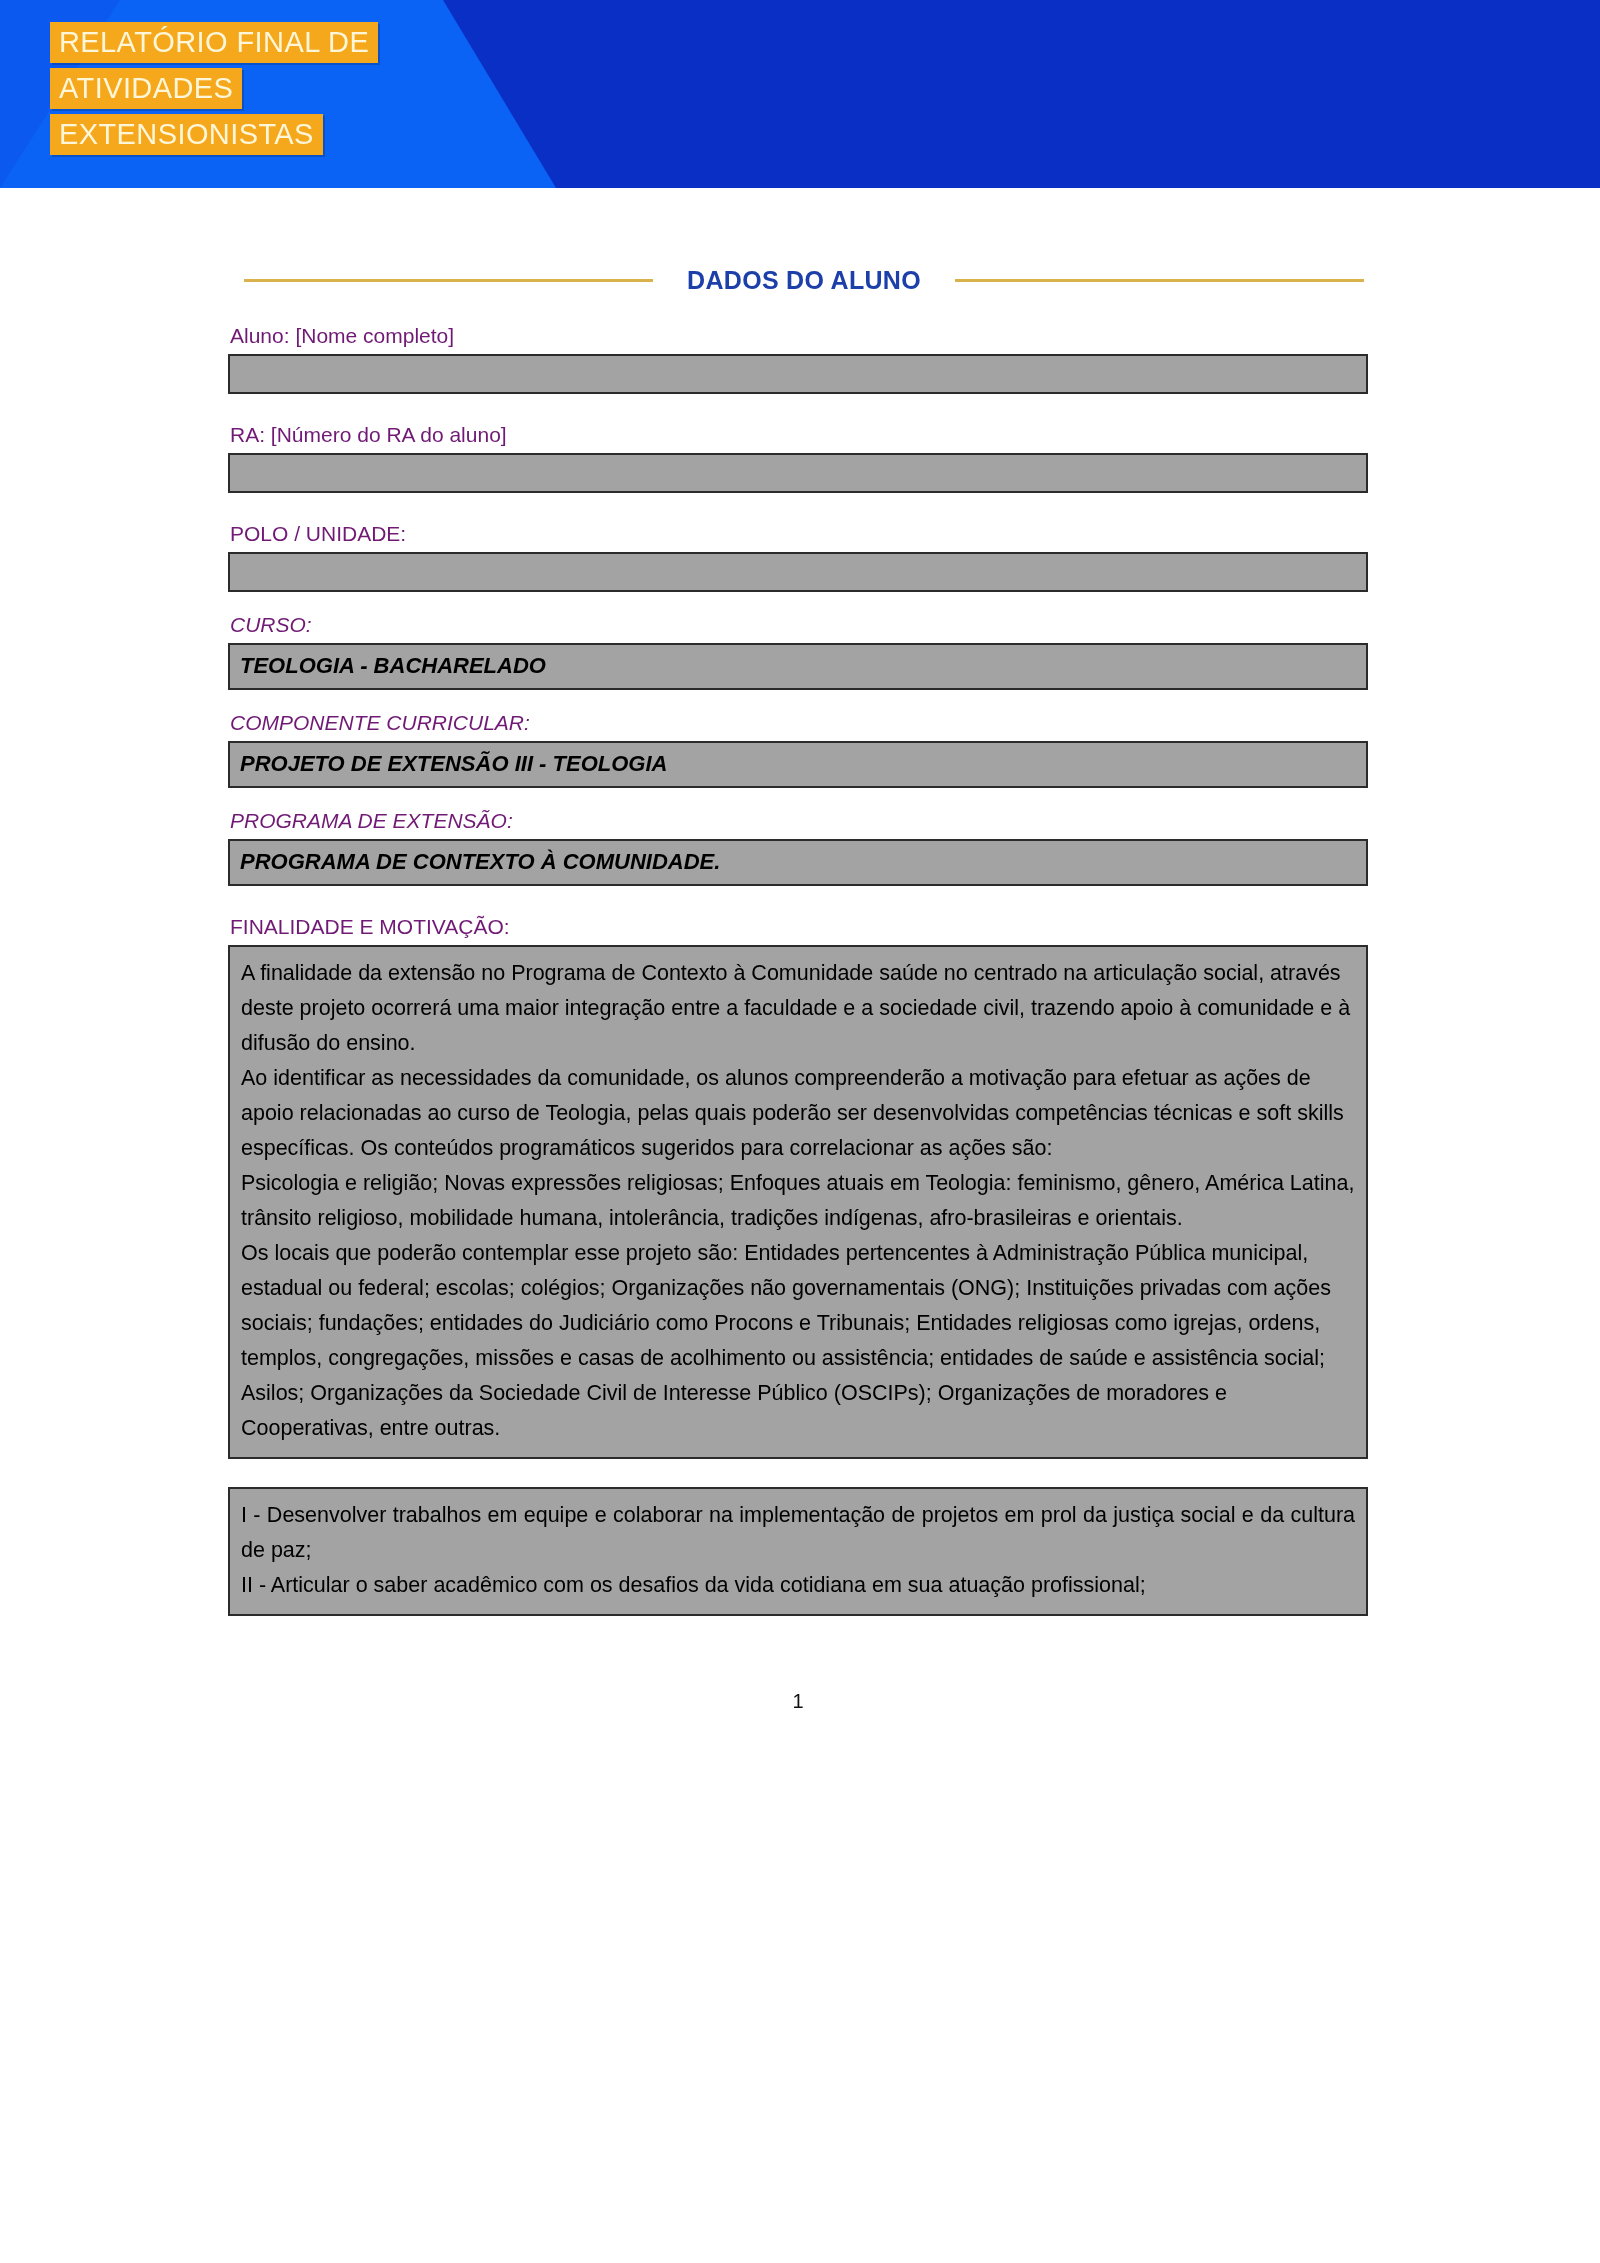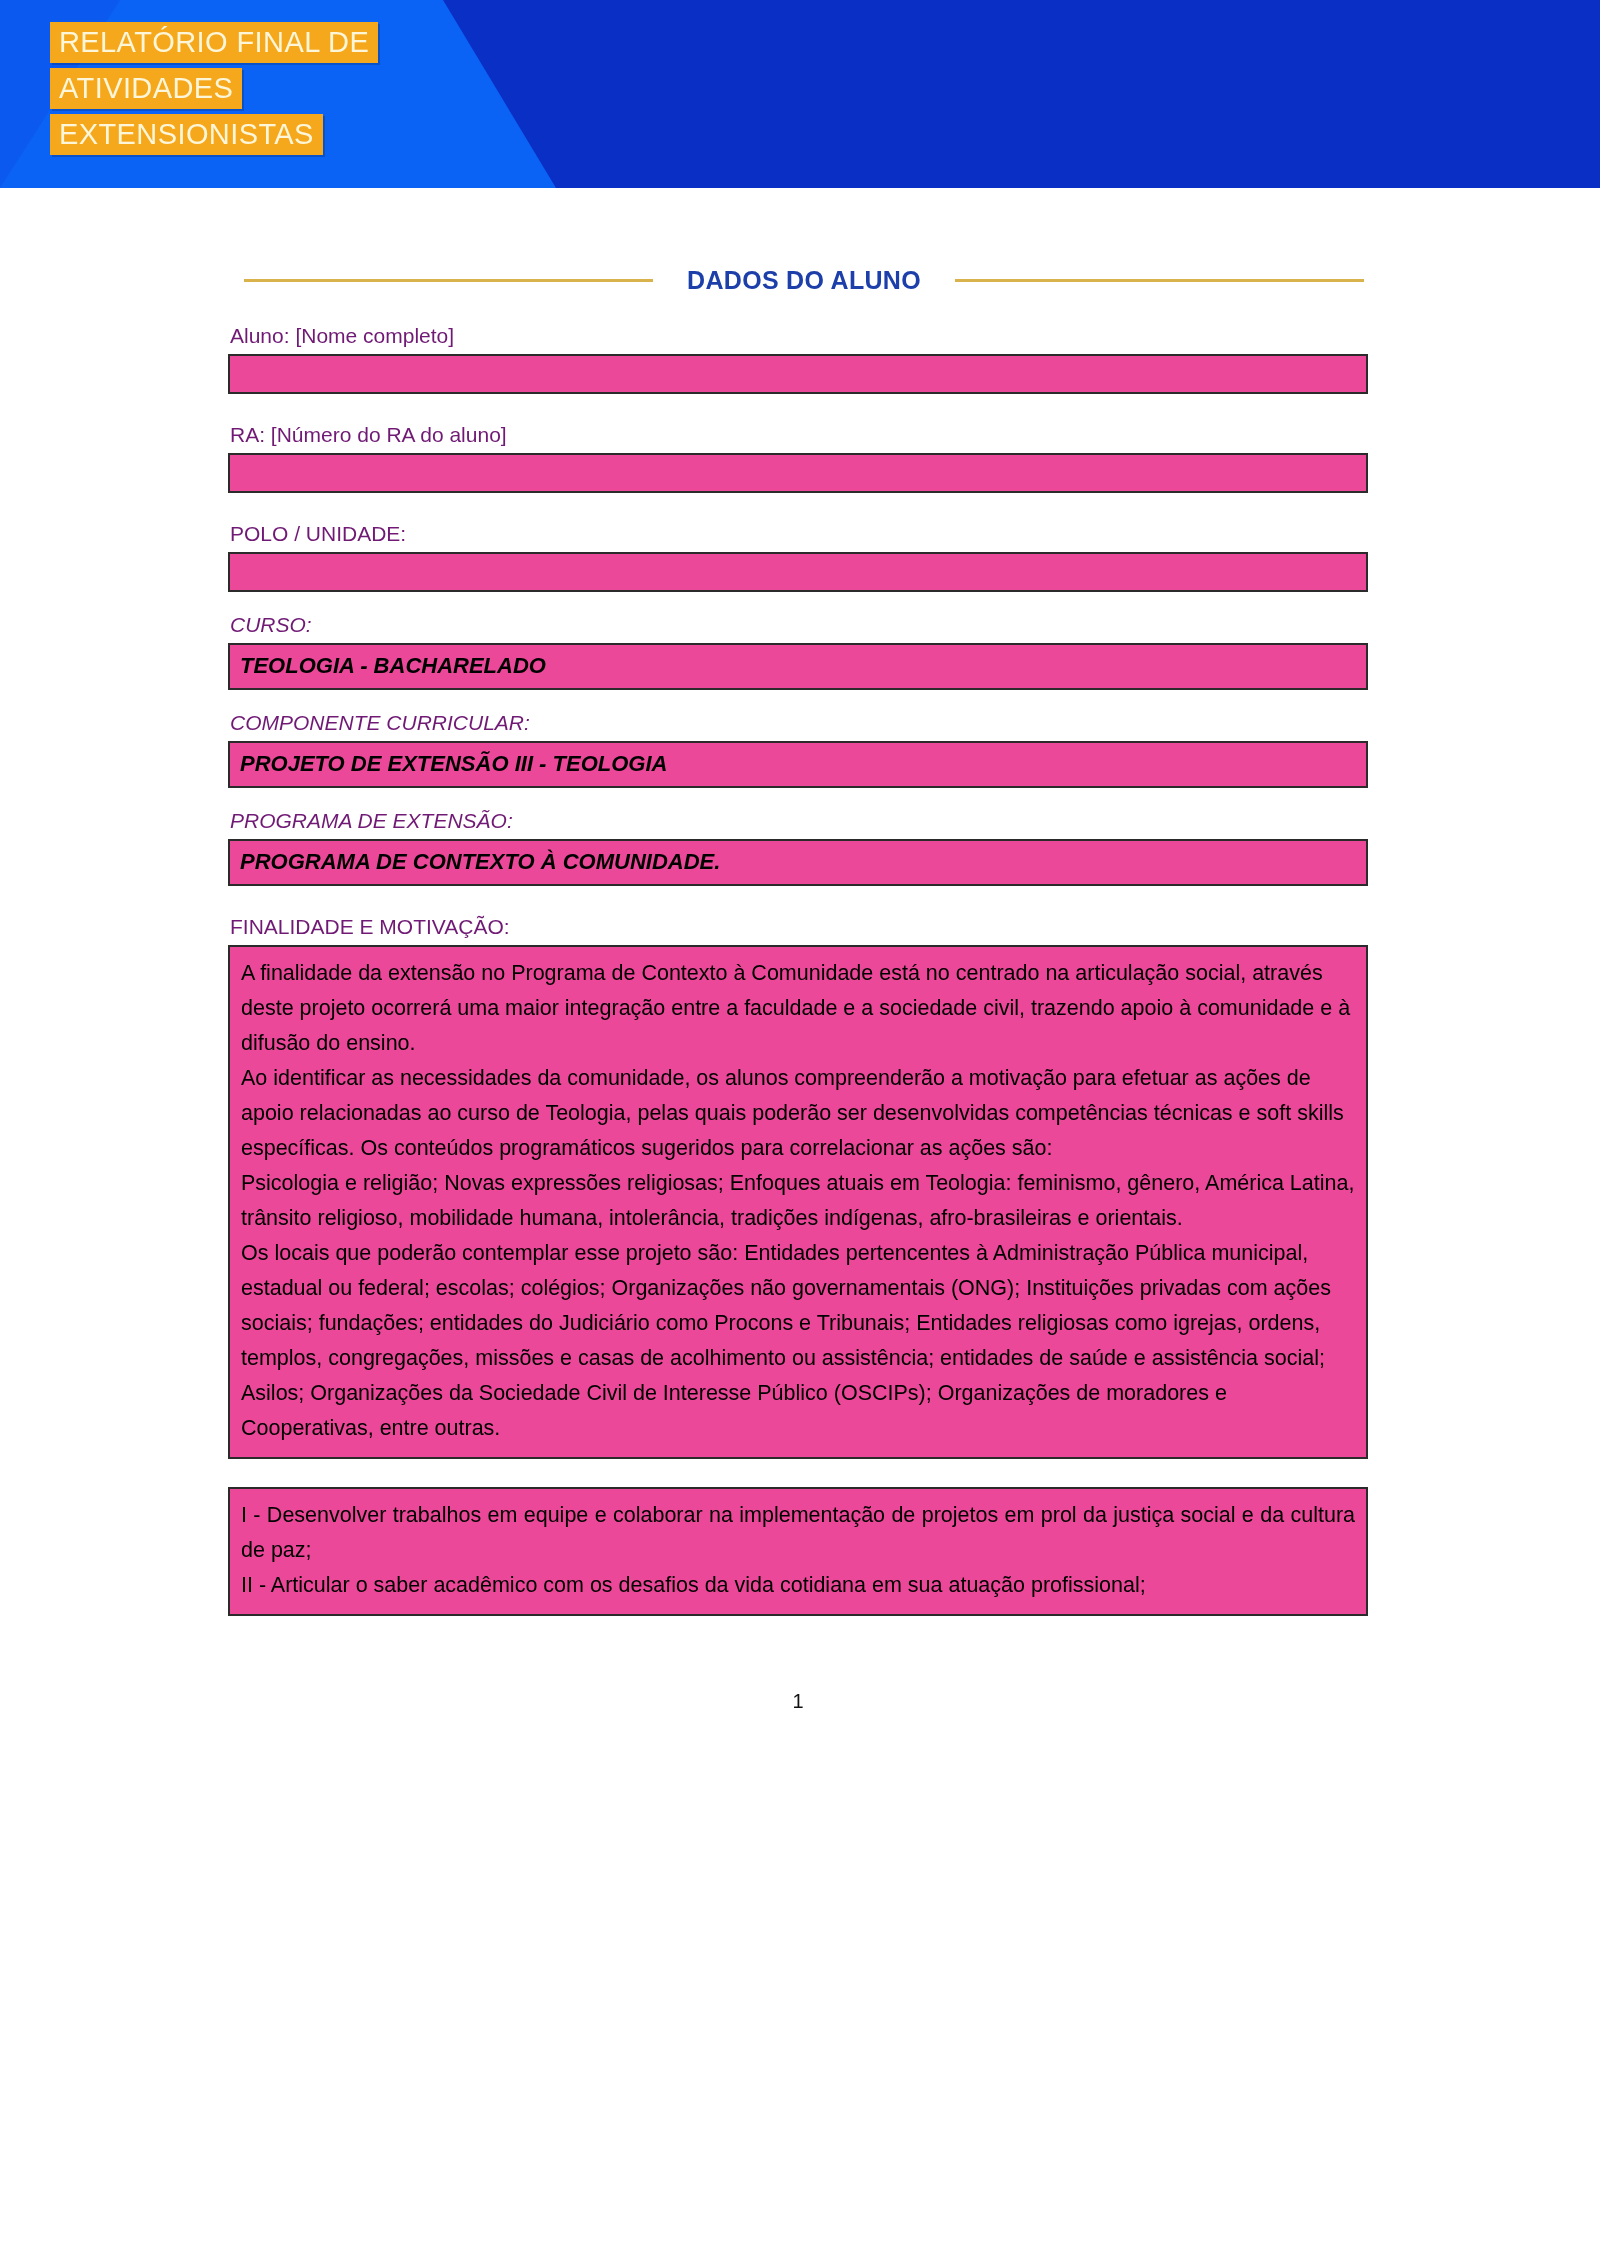--- a/index.html
+++ b/index.html
@@ -111,21 +111,21 @@
   .field-label {
     font-size: 21px;
     color: #701a75;
     line-height: 26px;
     padding-left: 2px;
     margin-bottom: 5px;
   }
 
   .field-box {
     border: 2px solid #2b2b2b;
-    background: #ec4899;
+    background: #a3a3a3;
     width: 1140px;
     padding: 6px 10px 7px 10px;
     font-size: 21px;
     line-height: 28px;
     color: #000;
   }
   .field-box.empty { height: 40px; padding: 0; }
   .field-box.value { font-weight: 700; font-size: 22px; line-height: 30px; }
 
   .field-box.para {
@@ -195,21 +195,21 @@
     </div>
 
     <div class="field tight">
       <div class="field-label">PROGRAMA DE EXTENSÃO:</div>
       <div class="field-box value">PROGRAMA DE CONTEXTO À COMUNIDADE.</div>
     </div>
 
     <div class="field">
       <div class="field-label">FINALIDADE E MOTIVAÇÃO:</div>
       <div class="field-box para">
-        <p>A finalidade da extensão no Programa de Contexto à Comunidade está no centrado na articulação social, através deste projeto ocorrerá uma maior integração entre a faculdade e a sociedade civil, trazendo apoio à comunidade e à difusão do ensino.</p>
+        <p>A finalidade da extensão no Programa de Contexto à Comunidade saúde no centrado na articulação social, através deste projeto ocorrerá uma maior integração entre a faculdade e a sociedade civil, trazendo apoio à comunidade e à difusão do ensino.</p>
         <p>Ao identificar as necessidades da comunidade, os alunos compreenderão a motivação para efetuar as ações de apoio relacionadas ao curso de Teologia, pelas quais poderão ser desenvolvidas competências técnicas e soft skills específicas. Os conteúdos programáticos sugeridos para correlacionar as ações são:</p>
         <p>Psicologia e religião; Novas expressões religiosas; Enfoques atuais em Teologia: feminismo, gênero, América Latina, trânsito religioso, mobilidade humana, intolerância, tradições indígenas, afro-brasileiras e orientais.</p>
         <p>Os locais que poderão contemplar esse projeto são: Entidades pertencentes à Administração Pública municipal, estadual ou federal; escolas; colégios; Organizações não governamentais (ONG); Instituições privadas com ações sociais; fundações; entidades do Judiciário como Procons e Tribunais; Entidades religiosas como igrejas, ordens, templos, congregações, missões e casas de acolhimento ou assistência; entidades de saúde e assistência social; Asilos; Organizações da Sociedade Civil de Interesse Público (OSCIPs); Organizações de moradores e Cooperativas, entre outras.</p>
       </div>
     </div>
 
     <div class="field">
       <div class="field-box para justified">
         <p>I - Desenvolver trabalhos em equipe e colaborar na implementação de projetos em prol da justiça social e da cultura de paz;</p>
         <p>II - Articular o saber acadêmico com os desafios da vida cotidiana em sua atuação profissional;</p>

